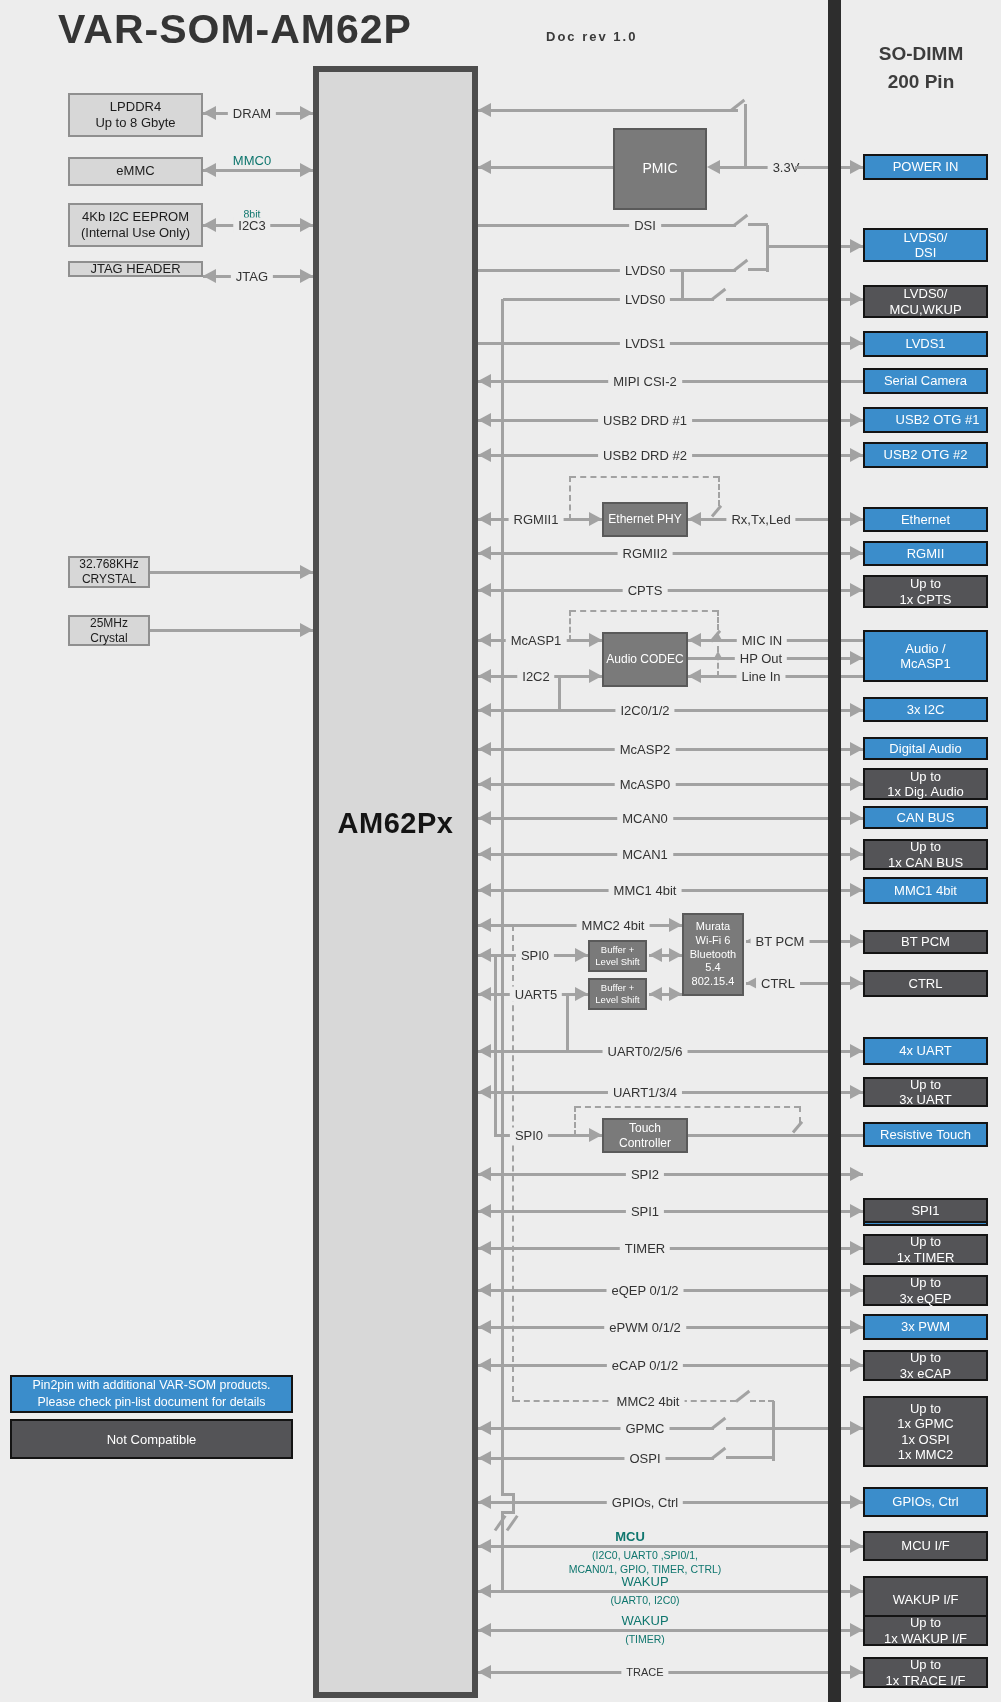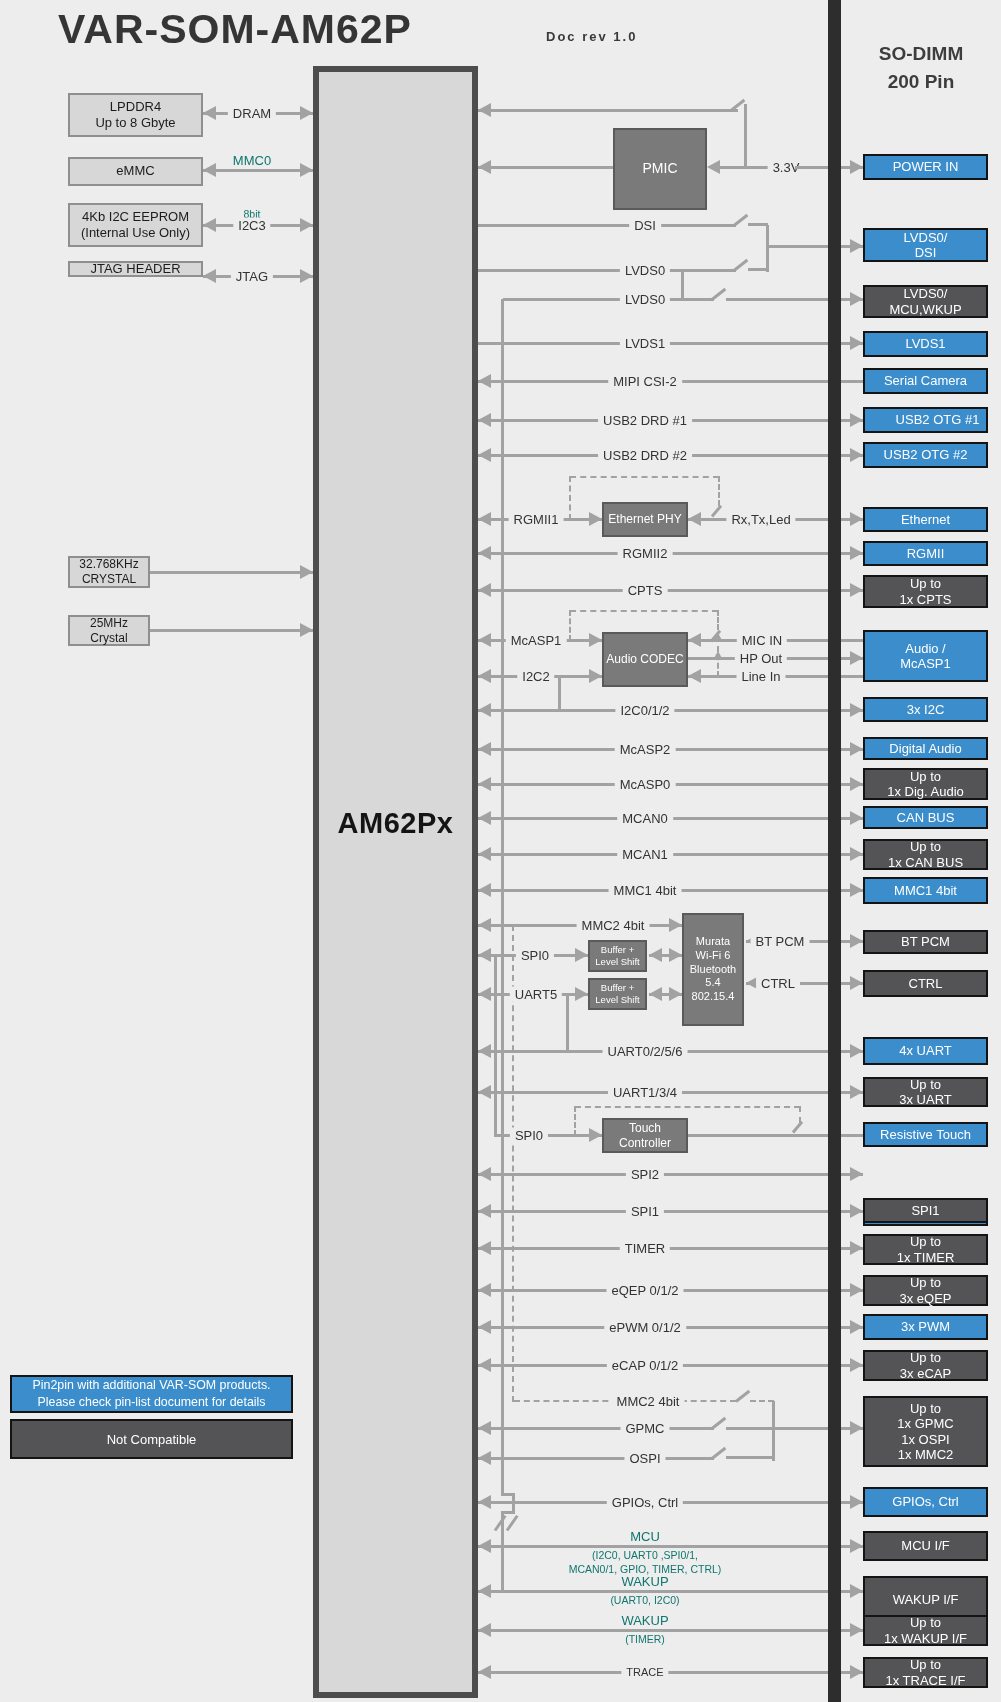--- a/index.html
+++ b/index.html
@@ -252,21 +252,21 @@
       <div class="abs line" style="left: 478px; top: 1457px; width: 236px; height: 3px;"></div>
       <div class="abs ar l" style="left: 478px; top: 1451px;"></div>
       <div class="abs lab" style="left: 645px; top: 1458px;">OSPI</div>
       <div class="abs line" style="left: 478px; top: 1501px; width: 385px; height: 3px;"></div>
       <div class="abs ar l" style="left: 478px; top: 1495px;"></div>
       <div class="abs ar r" style="left: 850px; top: 1495px;"></div>
       <div class="abs lab" style="left: 645px; top: 1502px;">GPIOs, Ctrl</div>
       <div class="abs line" style="left: 478px; top: 1545px; width: 385px; height: 3px;"></div>
       <div class="abs ar l" style="left: 478px; top: 1539px;"></div>
       <div class="abs ar r" style="left: 850px; top: 1539px;"></div>
-      <div class="abs lab2 main" style="left: 645px; top: 1544px;">MCU</div>
+      <div class="abs lab2 main" style="left: 630px; top: 1544px; font-weight: bold;">MCU</div>
       <div class="abs lab2 subl" style="left: 645px; top: 1549px;">(I2C0, UART0 ,SPI0/1,
 MCAN0/1, GPIO, TIMER, CTRL)</div>
       <div class="abs line" style="left: 478px; top: 1590px; width: 385px; height: 3px;"></div>
       <div class="abs ar l" style="left: 478px; top: 1584px;"></div>
       <div class="abs ar r" style="left: 850px; top: 1584px;"></div>
       <div class="abs lab2 main" style="left: 645px; top: 1589px;">WAKUP</div>
       <div class="abs lab2 subl" style="left: 645px; top: 1594px;">(UART0, I2C0)</div>
       <div class="abs line" style="left: 478px; top: 1629px; width: 385px; height: 3px;"></div>
       <div class="abs ar l" style="left: 478px; top: 1623px;"></div>
       <div class="abs ar r" style="left: 850px; top: 1623px;"></div>
@@ -300,21 +300,21 @@
 CRYSTAL</div>
       <div class="abs lbox" style="left: 68px; top: 615px; width: 82px; height: 31px; font-size: 12px;">25MHz
 Crystal</div>
       <div class="abs mbox" style="left: 613px; top: 128px; width: 94px; height: 82px; font-size: 14px;">PMIC</div>
       <div class="abs mbox" style="left: 602px; top: 502px; width: 86px; height: 35px; font-size: 12px;">Ethernet PHY</div>
       <div class="abs mbox" style="left: 602px; top: 632px; width: 86px; height: 55px; font-size: 12px;">Audio CODEC</div>
       <div class="abs mbox" style="left: 588px; top: 940px; width: 59px; height: 32px; font-size: 9.5px;">Buffer +
 Level Shift</div>
       <div class="abs mbox" style="left: 588px; top: 978px; width: 59px; height: 32px; font-size: 9.5px;">Buffer +
 Level Shift</div>
-      <div class="abs mbox" style="left: 682px; top: 913px; width: 62px; height: 113px; font-size: 11px;">Murata
+      <div class="abs mbox" style="left: 682px; top: 913px; width: 62px; height: 83px; font-size: 11px;">Murata
 Wi-Fi 6
 Bluetooth
 5.4
 802.15.4</div>
       <div class="abs mbox" style="left: 602px; top: 1118px; width: 86px; height: 35px; font-size: 12px;">Touch
 Controller</div>
       <div class="abs rbox b" style="left: 863px; top: 154px; width: 125px; height: 26px;">POWER IN</div>
       <div class="abs rbox b" style="left: 863px; top: 228px; width: 125px; height: 34px;">LVDS0/
 DSI</div>
       <div class="abs rbox d" style="left: 863px; top: 285px; width: 125px; height: 33px;">LVDS0/

